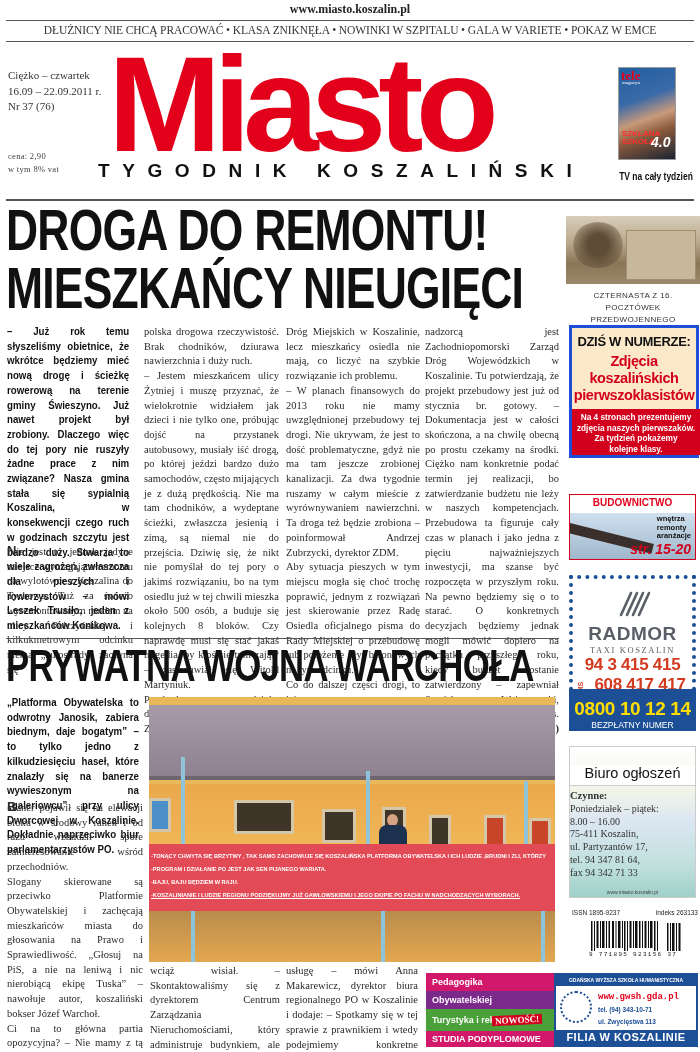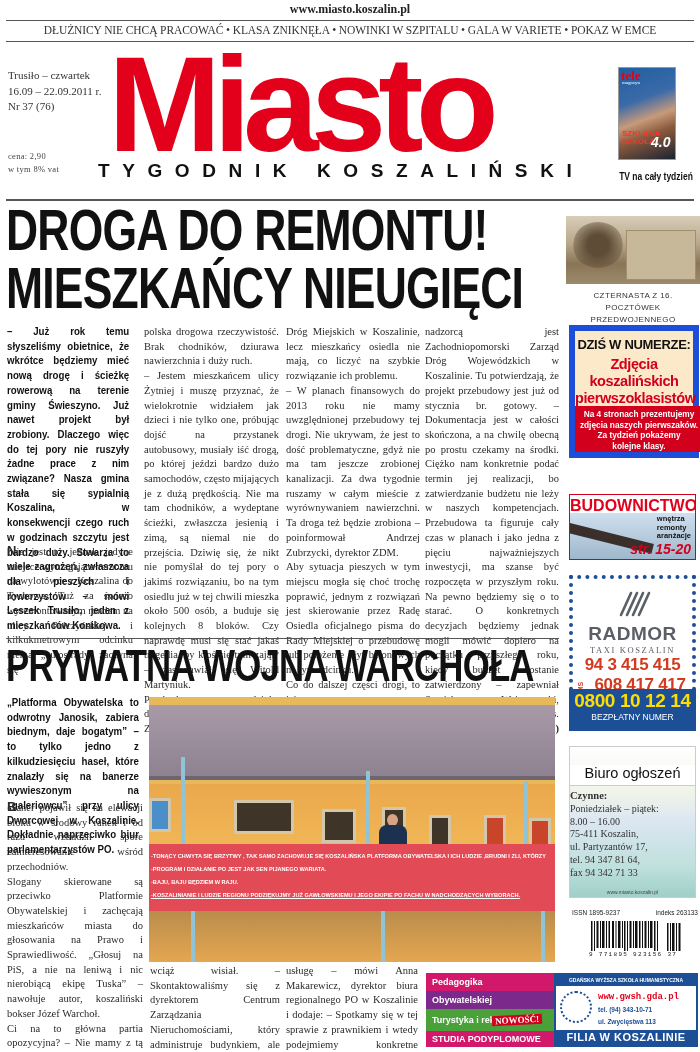--- a/index.html
+++ b/index.html
@@ -20,38 +20,38 @@
 .tvlabel{left:612px;top:171px;width:88px;text-align:center;font-family:"Liberation Sans",sans-serif;font-weight:bold;font-size:10px;color:#111;transform:scaleX(.85)}
 .h1{left:6px;font-family:"Liberation Sans","DejaVu Sans",sans-serif;font-weight:bold;color:#111;white-space:nowrap;letter-spacing:-1px;transform-origin:left top}
 .col{font-size:10.5px;line-height:14.7px;text-align:justify;color:#2a2a2a;hyphens:manual}
 .lead{font-family:"Liberation Sans","DejaVu Sans",sans-serif;font-weight:bold;font-size:10px;line-height:14.7px;text-align:justify;color:#111;transform:scaleX(.97);transform-origin:left}
 .dropcap{font-family:"Liberation Sans",sans-serif;font-weight:bold;font-size:13px}
 .sig{font-weight:bold;float:right}
 .photo1{left:566px;top:216px;width:134px;height:68px;background:linear-gradient(180deg,#d8cdb9 0%,#b9a88a 40%,#8a7556 70%,#9c8a6c 100%)}
 .photo1 .tree{position:absolute;left:6px;top:6px;width:52px;height:46px;border-radius:50%;background:radial-gradient(circle,#5e4c36 30%,rgba(94,76,54,.4) 70%,transparent 72%)}
 .photo1 .bld{position:absolute;left:60px;top:14px;width:70px;height:50px;background:#c8b89a;border:1px solid #a18e6f}
 .caption1{left:566px;top:290px;width:134px;text-align:center;font-family:"Liberation Sans",sans-serif;font-size:8px;line-height:12px;letter-spacing:.4px;color:#333}
-.dzis{left:569px;top:325px;width:130px;height:133px;border:6px solid #1d4ed8;background:#fbe9c9}
+.dzis{left:569px;top:325px;width:130px;height:133px;border:3px solid #1d4ed8;background:#fbe9c9}
 .dzis .t{text-align:center;font-family:"Liberation Sans",sans-serif;font-weight:bold;font-size:13px;color:#111;margin-top:6px;letter-spacing:-.3px}
 .dzis .r{text-align:center;font-family:"Liberation Sans",sans-serif;font-weight:bold;font-size:14.5px;line-height:17px;color:#d2001c;margin-top:4px;letter-spacing:-.4px}
 .dzis .b{position:absolute;left:0;bottom:0;width:128px;height:46px;background:#d2001c;color:#fff;text-align:center;font-family:"Liberation Sans",sans-serif;font-weight:bold;font-size:8.3px;line-height:10.5px;padding-top:3px}
 .bud{left:569px;top:494px;width:127px;height:66px;border:1px solid #d2001c;background:linear-gradient(180deg,#fff 0 18px,#cfe0ef 18px,#9fb7cc 100%);overflow:hidden}
-.bud .t{position:absolute;left:0;top:2px;width:100%;text-align:center;font-family:"Liberation Sans",sans-serif;font-weight:bold;font-size:16px;color:#e2001a}
+.bud .t{position:absolute;left:0;top:2px;width:100%;text-align:center;font-family:"Liberation Sans",sans-serif;font-weight:bold;font-size:10px;color:#e2001a}
 .bud .s{position:absolute;right:4px;top:20px;text-align:left;font-family:"Liberation Sans",sans-serif;font-weight:bold;font-size:7.5px;line-height:8.5px;color:#111}
 .bud .beam{position:absolute;left:-6px;top:38px;width:90px;height:10px;background:#3a2f2a;transform:rotate(14deg)}
 .bud .p{position:absolute;right:4px;bottom:2px;font-family:"Liberation Sans",sans-serif;font-weight:bold;font-style:italic;font-size:14px;color:#d2001c}
 .radmor{left:569px;top:575px;width:127px;height:156px;border:4px dotted #1d4f96;background:#fff}
 .radmor .logo{position:absolute;left:42px;top:10px;width:40px;height:30px}
 .radmor .n{position:absolute;left:0;top:44px;width:100%;text-align:center;font-family:"Liberation Sans",sans-serif;font-weight:bold;font-size:19px;color:#5a5e66;letter-spacing:.5px}
 .radmor .tx{position:absolute;left:0;top:66px;width:100%;text-align:center;font-size:8.5px;letter-spacing:1.6px;color:#5a5e66}
 .radmor .p1{position:absolute;left:0;top:76px;width:100%;text-align:center;font-family:"Liberation Sans",sans-serif;font-weight:bold;font-size:17px;color:#d23b1f;letter-spacing:-.3px}
 .radmor .sms{position:absolute;left:4px;top:104px;font-family:"Liberation Sans",sans-serif;font-weight:bold;font-size:7px;color:#d23b1f;transform:rotate(-90deg);transform-origin:left top;top:118px}
 .radmor .p2{position:absolute;left:12px;top:96px;width:110px;text-align:center;font-family:"Liberation Sans",sans-serif;font-weight:bold;font-size:17px;color:#d23b1f;letter-spacing:-.3px}
 .radmor .bl{position:absolute;left:-4px;bottom:-4px;width:127px;height:42px;background:#1d4f96}
-.radmor .bl .f{text-align:center;font-family:"Liberation Sans",sans-serif;font-weight:bold;font-size:19px;color:#ffdd00;margin-top:1px;letter-spacing:-.4px}
+.radmor .bl .f{text-align:center;font-family:"Liberation Sans",sans-serif;font-weight:bold;font-size:19px;color:#ffdd00;margin-top:9px;letter-spacing:-.4px}
 .radmor .bl .b{text-align:center;font-family:"Liberation Sans",sans-serif;font-size:8.5px;color:#fff}
 .biuro{left:569px;top:746px;width:127px;height:152px;border:1px solid #ccc;background:linear-gradient(180deg,#fff 0%,#f0f4e8 30%,#dbe6f2 50%,#bfe0dc 80%,#9fcfc9 100%)}
 .biuro .t{text-align:center;font-family:"Liberation Sans",sans-serif;font-size:14.5px;color:#111;margin-top:18px;padding-bottom:4px;border-bottom:1px solid #ccc;background:#fff}
 .biuro .c{text-align:left;font-size:10px;line-height:12.8px;color:#333;margin-top:4px}
 .biuro .c b{font-size:10.5px}
 .biuro .w{position:absolute;left:0;bottom:2px;width:100%;text-align:center;font-family:"Liberation Sans",sans-serif;font-size:5px;color:#444}
 .issn{left:572px;top:909px;width:126px;font-family:"Liberation Sans",sans-serif;font-size:6.5px;color:#222;display:flex;justify-content:space-between}
 .barcode{left:589px;top:921px;width:95px;height:30px}
 .barcodenum{left:589px;top:951px;width:95px;font-family:"Liberation Mono",monospace;font-size:6px;color:#222;letter-spacing:1.3px}
 .gwsh{left:426px;top:973px;width:272px;height:74px}
@@ -78,21 +78,21 @@
 </style>
 </head>
 <body>
 
 <div class="abs url">www.miasto.koszalin.pl</div>
 <div class="abs rule" style="left:6px;top:20px;width:688px"></div>
 <div class="abs teasers">DŁUŻNICY NIE CHCĄ PRACOWAĆ • KLASA ZNIKNĘŁA • NOWINKI W SZPITALU • GALA W VARIETE • POKAZ W EMCE</div>
 <div class="abs rule" style="left:6px;top:41px;width:688px"></div>
 
 <div class="abs meta">
-  <div>Trusiło – czwartek</div>
+  <div>Ciężko – czwartek</div>
   <div>16.09 – 22.09.2011 r.</div>
   <div>Nr 37 (76)</div>
 </div>
 <div class="abs price">
   <div>cena: 2,90</div>
   <div>w tym 8% vat</div>
 </div>
 
 <div class="abs logo">Miasto</div>
 <div class="abs subtitle">TYGODNIK KOSZALIŃSKI</div>

